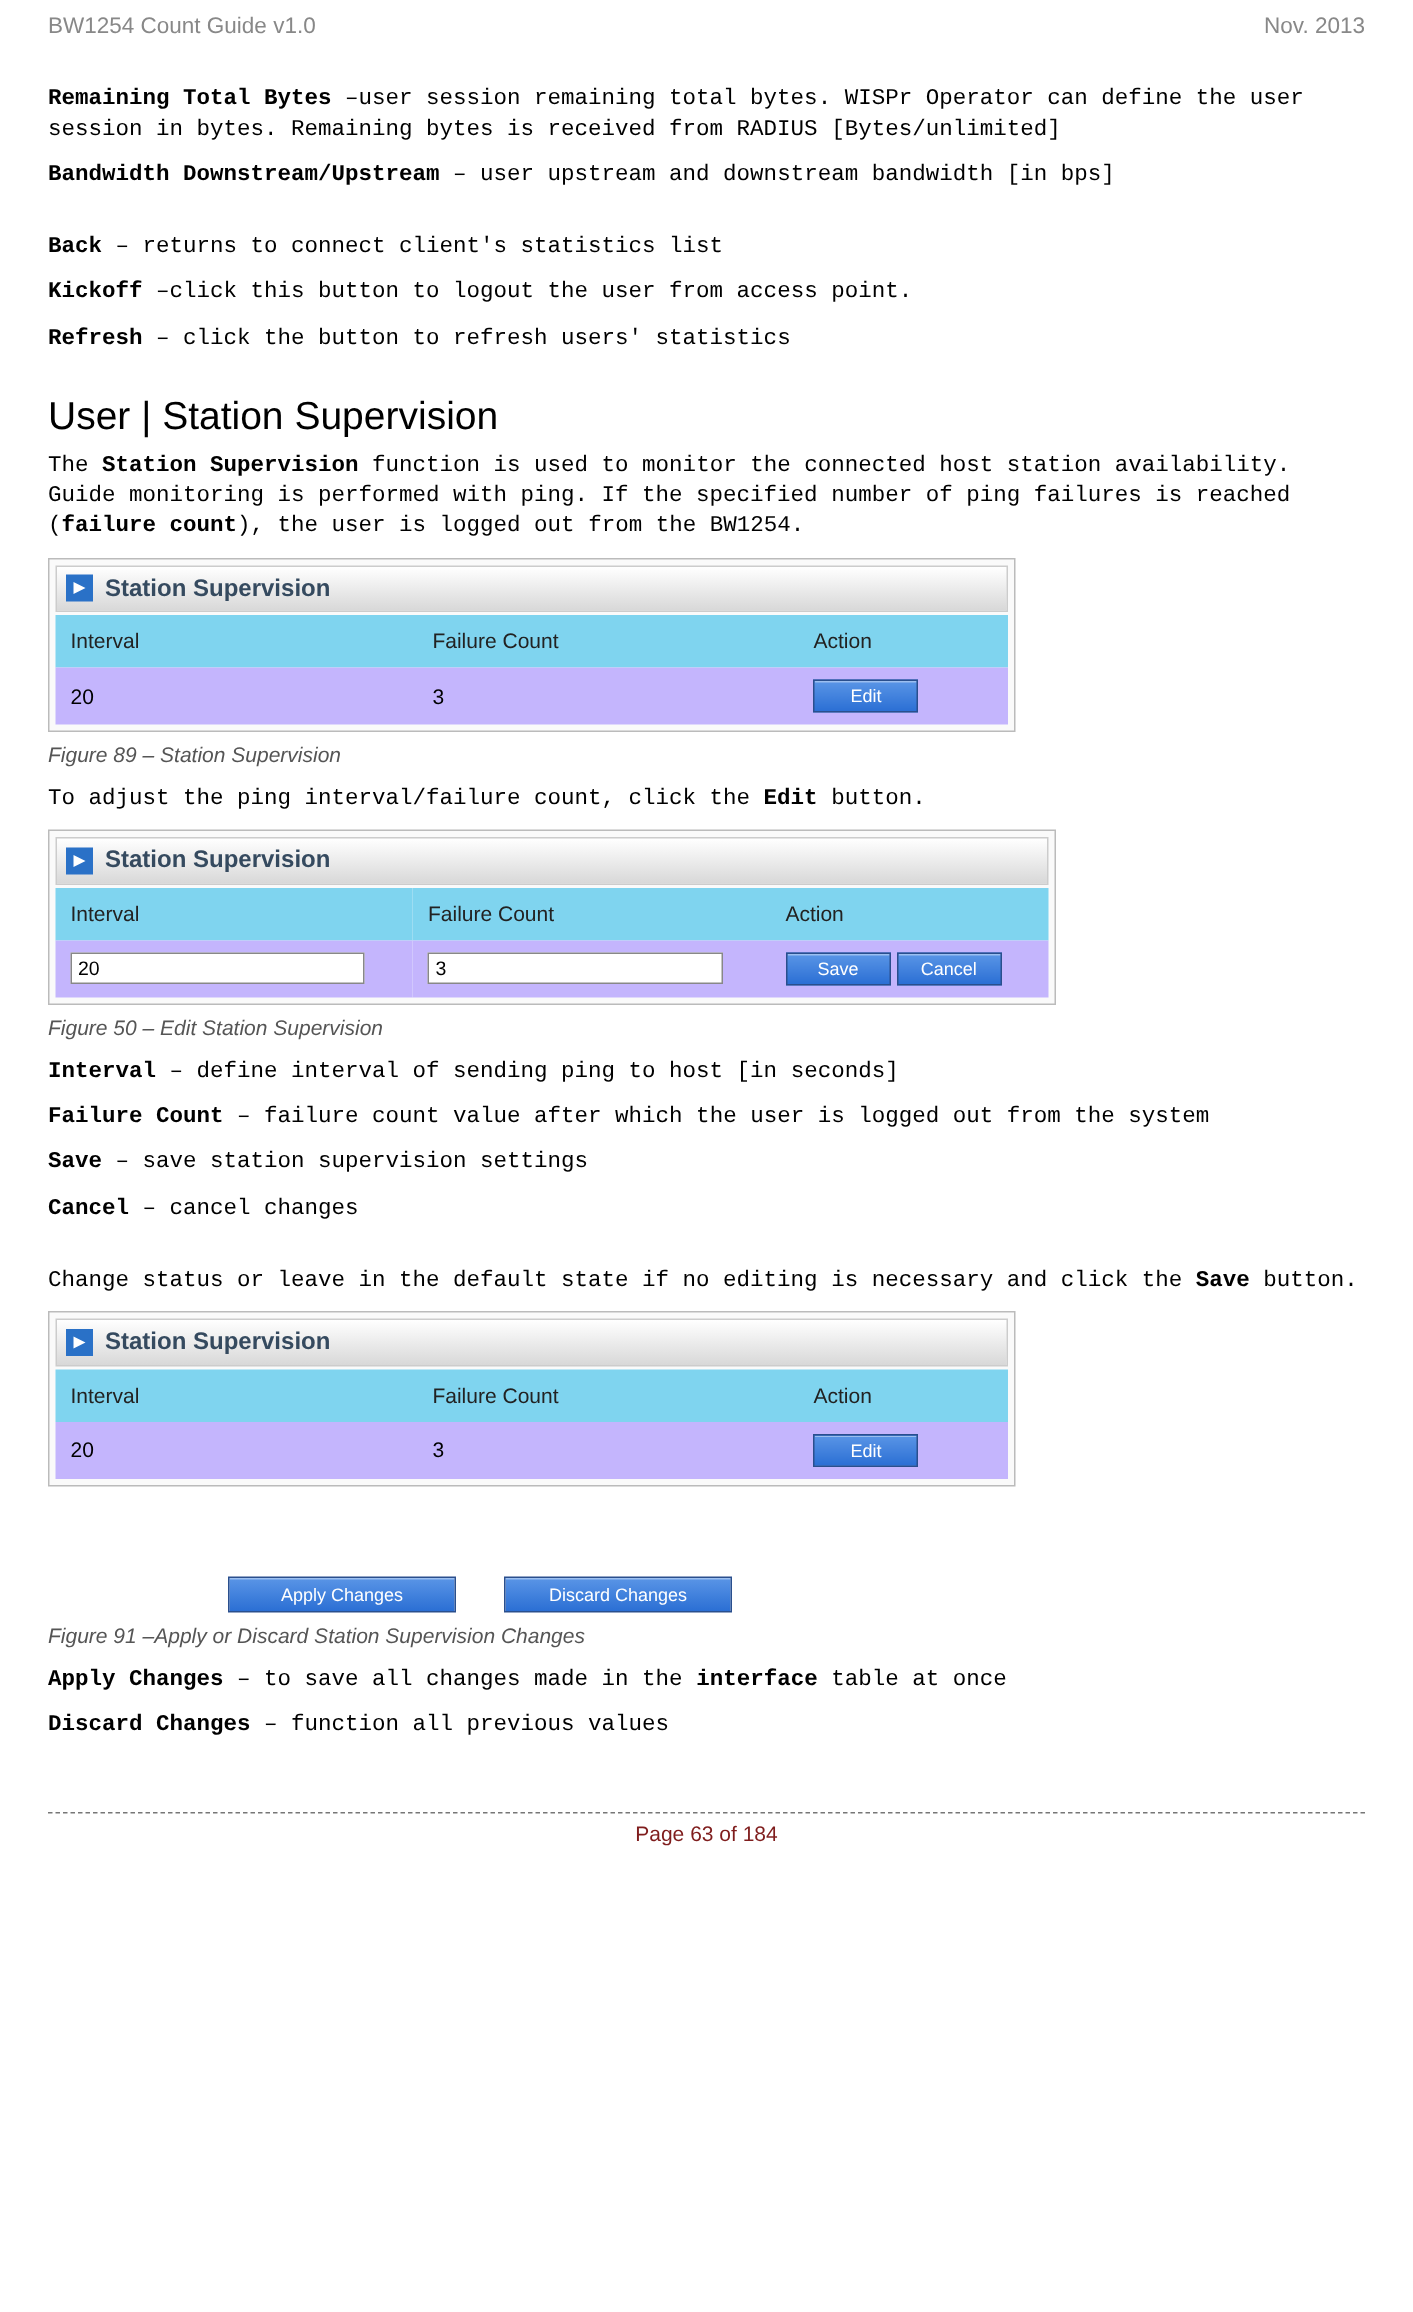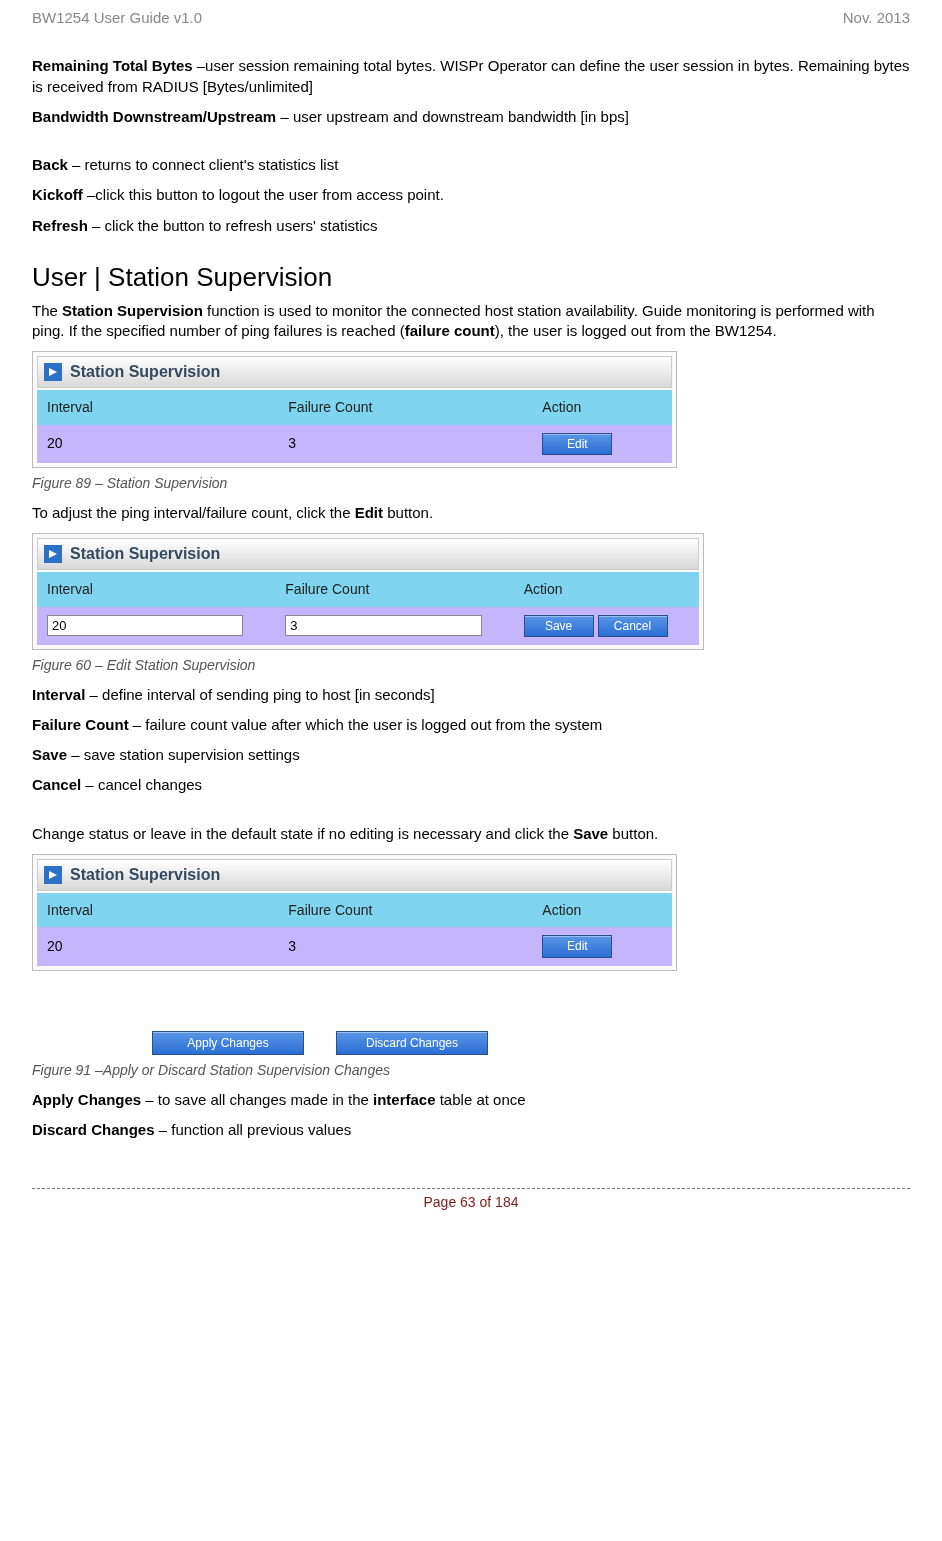--- a/index.html
+++ b/index.html
@@ -13,21 +13,21 @@
     line-height: 1.35;
   }
   .header-row {
     display: flex;
     justify-content: space-between;
     color: #888;
     font-size: 15px;
     padding-top: 8px;
     padding-bottom: 24px;
   }
-  .para { margin: 4px 0 10px 0; }
+  .para { margin: 4px 0 10px 0; font-family: Liberation Mono, monospace; }
   h2 {
     font-weight: normal;
     font-size: 26px;
     margin: 24px 0 6px 0;
   }
   .figcaption {
     font-style: italic;
     color: #555;
     font-size: 14px;
     margin: 6px 0 10px 0;
@@ -121,21 +121,21 @@
   .col-b { width: 40%; }
   .col-c { width: 22%; }
   .col2-a { width: 36%; }
   .col2-b { width: 36%; }
   .col2-c { width: 28%; }
 </style>
 </head>
 <body>
 
 <div class="header-row">
-  <span>BW1254 User Guide v1.0</span>
+  <span>BW1254 Count Guide v1.0</span>
   <span>Nov.  2013</span>
 </div>
 
 <p class="para"><b>Remaining Total Bytes</b><span> –user session remaining total bytes. WISPr Operator can define the user session in bytes. Remaining bytes is received from RADIUS [Bytes/unlimited]</span></p>
 <p class="para"><b>Bandwidth Downstream/Upstream</b><span> – user upstream and downstream bandwidth [in bps]</span></p>
 
 <div style="height:14px"></div>
 
 <p class="para"><b>Back</b><span> – returns to connect client's statistics list</span></p>
 <p class="para"><b>Kickoff</b><span> –click this button to logout the user from access point.</span></p>
@@ -203,21 +203,21 @@
         <input class="input" value="3" style="">
       </td>
       <td>
         <span class="btn btn-wide">Save</span>
         <span class="btn btn-wide">Cancel</span>
       </td>
     </tr>
   </tbody>
     </table>
 </div>
-<div class="figcaption">Figure 60 – Edit Station Supervision</div>
+<div class="figcaption">Figure 50 – Edit Station Supervision</div>
 
 <p class="para"><b>Interval</b><span> – define interval of sending ping to host [in seconds]</span></p>
 <p class="para"><b>Failure Count</b><span> – failure count value after which the user is logged out from the system</span></p>
 <p class="para"><b>Save</b><span> – save station supervision settings</span></p>
 <p class="para"><b>Cancel</b><span> – cancel changes</span></p>
 
 <div style="height:14px"></div>
 
 <p class="para">
   <span>Change status or leave in the default state if no editing is necessary and click the </span><b>Save</b><span> button.</span>

